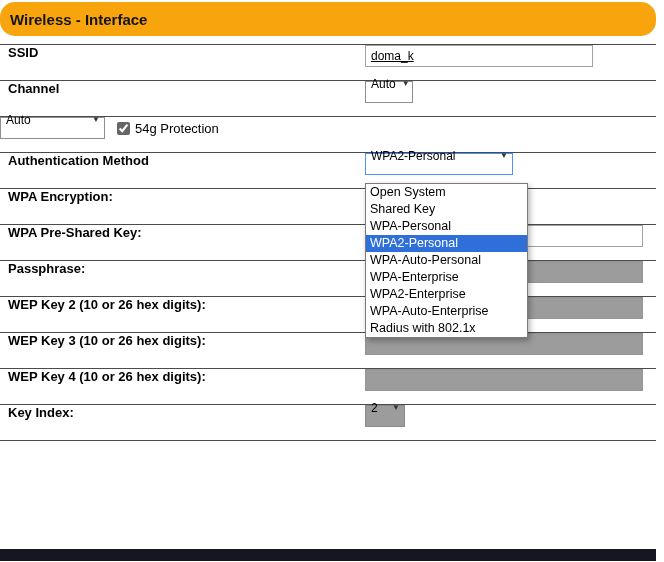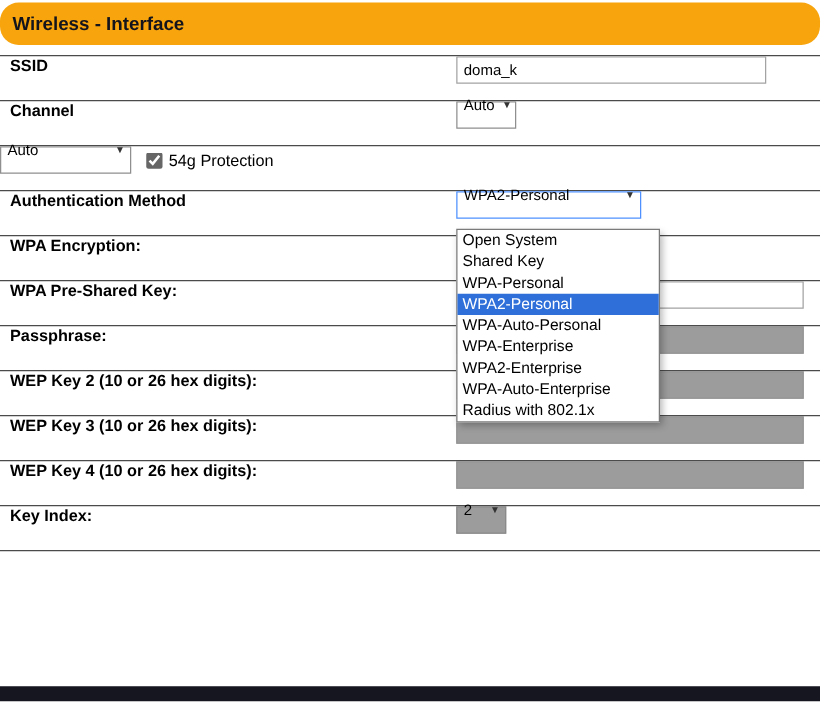--- a/index.html
+++ b/index.html
@@ -43,21 +43,21 @@
 
   <div class="header">
     <span class="title">Wireless - Interface</span>
   </div>
 
   <div class="table">
 
     <div class="row">
       <div class="label">SSID</div>
       <div class="ctrl">
-        <input class="txt" style="width: 248px;" value="doma_k">
+        <input class="txt" style="width: 228px; text-decoration: underline;" value="doma_k">
       </div>
     </div>
 
     <div class="row">
       <div class="label">Channel</div>
       <div class="ctrl">
         <div class="fselect" style="width:48px">
           <span>Auto</span>
           <span class="arrow">▼</span>
         </div>

